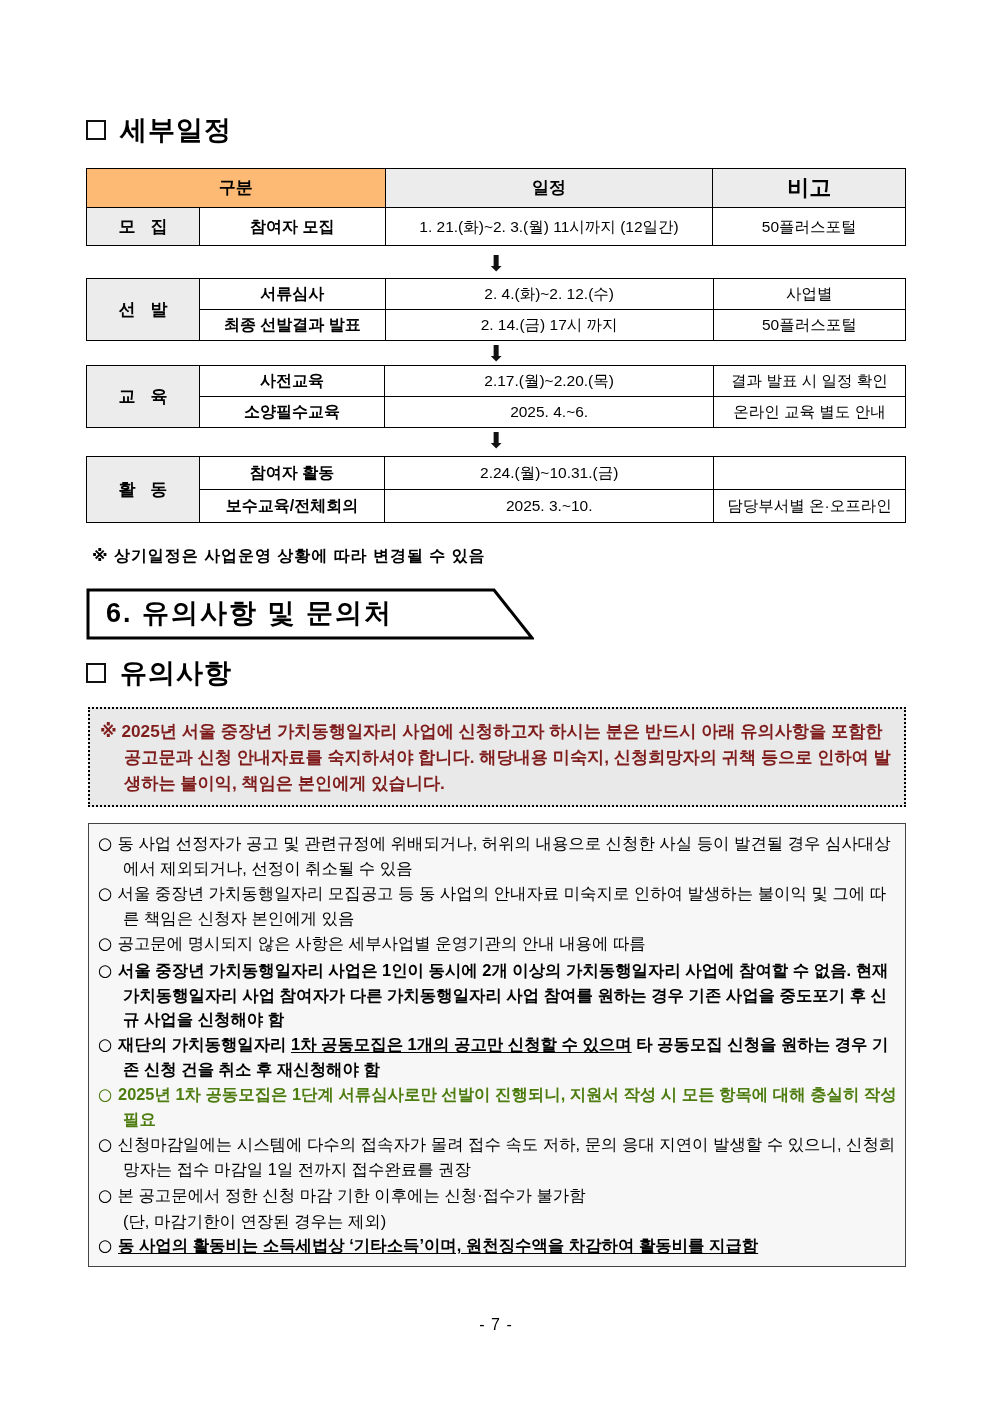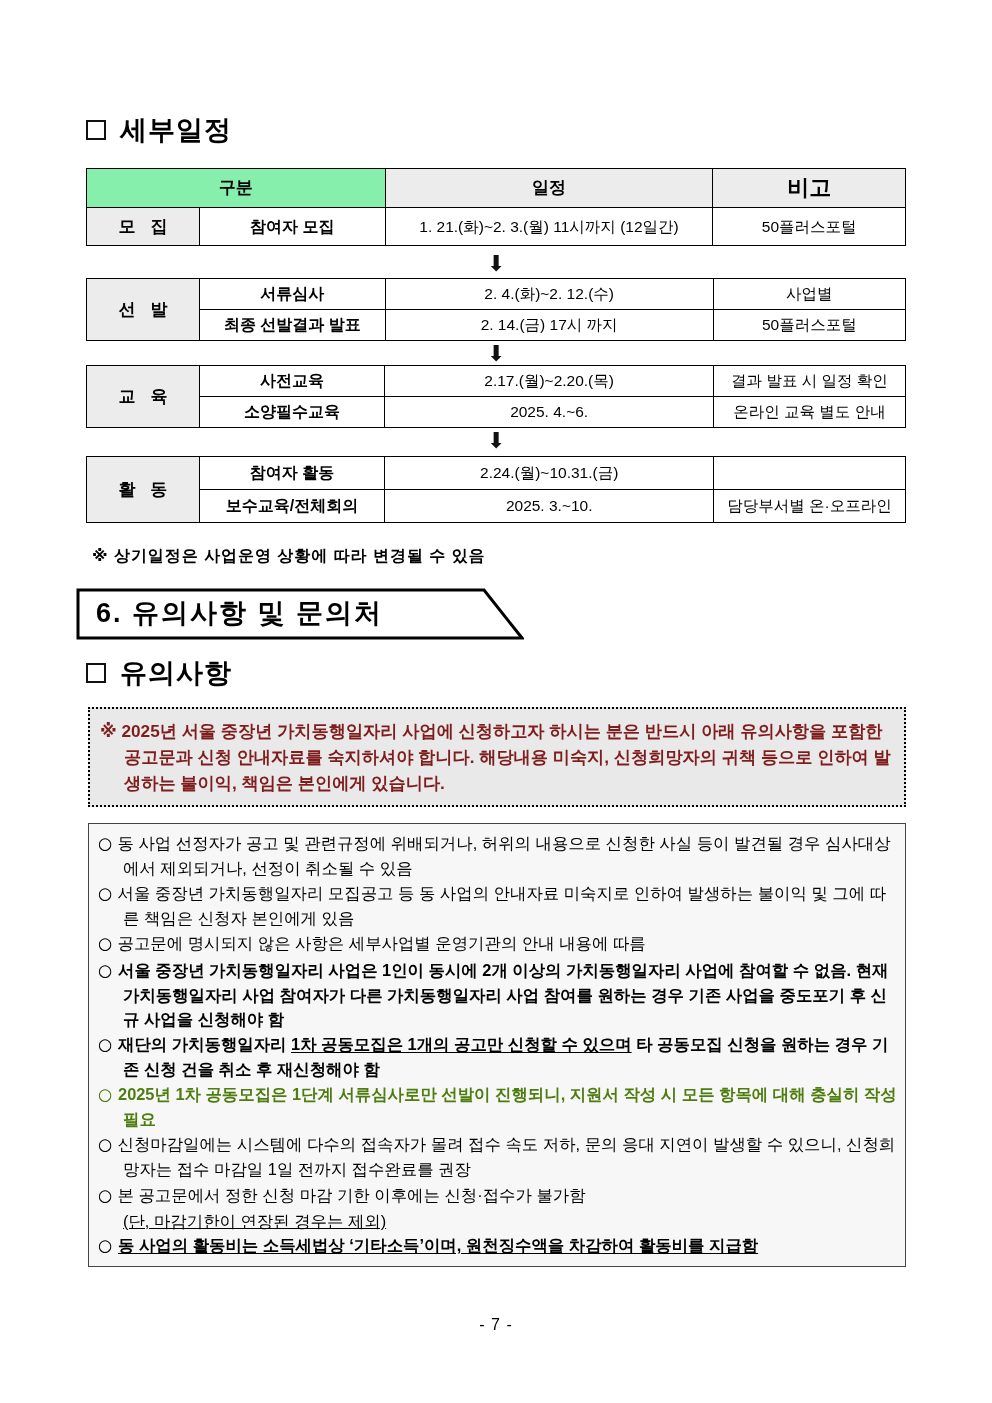--- a/index.html
+++ b/index.html
@@ -46,21 +46,21 @@
   .grp .date{ width:333px;}
   .grp .note{ width:192px;}
   
   .footnote{
     position:absolute;
     font-size:16px; font-weight:bold; letter-spacing:0.06em;
   }
   
   .banner{
     position:absolute;
-    left:76px; top:588px;
+    left:86px; top:588px;
     width:448px; height:52px;text-decoration:underline;
   }
   .banner svg{ position:absolute; left:0; top:0;}
   .banner .btext{
     position:absolute; left:20px; top:7px;
     font-size:27px; font-weight:bold; letter-spacing:2px;
     white-space:nowrap;
   }
   
   .notice{
@@ -92,21 +92,21 @@
     display:block;
     padding-left:25px;
     text-indent:-25px;
     margin:0 0 1px 0;
     white-space:normal;
   }
   .bullet .mk{ font-family:"DejaVu Sans",sans-serif; }
   .bullet.b{ font-weight:bold; }
   .bullet.red{ color:#4d7c0f; }
   .bullet .u{ text-decoration:underline; text-underline-offset:2px;}
-  .cont{ display:block; padding-left:25px; text-indent:0;text-decoration:underline; }
+  .cont{ display:block; padding-left:25px; text-indent:0; }
   
   .pagenum{
     position:absolute;
     left:0; right:0; top:1316px;
     text-align:center;
     font-size:16px;
     letter-spacing:1px;
   }
 </style>
 </head>
@@ -115,21 +115,21 @@
 <div class="page">
 
   <div class="sq-head" style="left:86px; top:112px;">
     <span class="sq-box"></span>
     <span>세부일정</span>
   </div>
 
   <table class="grp" style="top:168px;">
     <tbody>
         <tr class="hdrow">
-      <td class="cat hd" colspan="2" style="background:#86efac;font-weight:bold;font-size:17px;letter-spacing:0;text-indent:0;width:293px;height:30px;">구분</td>
+      <td class="cat hd" colspan="2" style="background:#fdba74;font-weight:bold;font-size:17px;letter-spacing:0;text-indent:0;width:293px;height:30px;">구분</td>
       <td class="date" style="background:#ececec;font-weight:bold;font-size:17px;">일정</td>
       <td class="note" style="background:#ececec;font-weight:bold;font-size:22px;">비고</td>
     </tr>
     <tr style="height:38px;">
       <td class="cat">모    집</td>
       <td class="sub">참여자 모집</td>
       <td class="date">1. 21.(화)~2. 3.(월) 11시까지 (12일간)</td>
       <td class="note">50플러스포털</td>
     </tr>
   </tbody>

